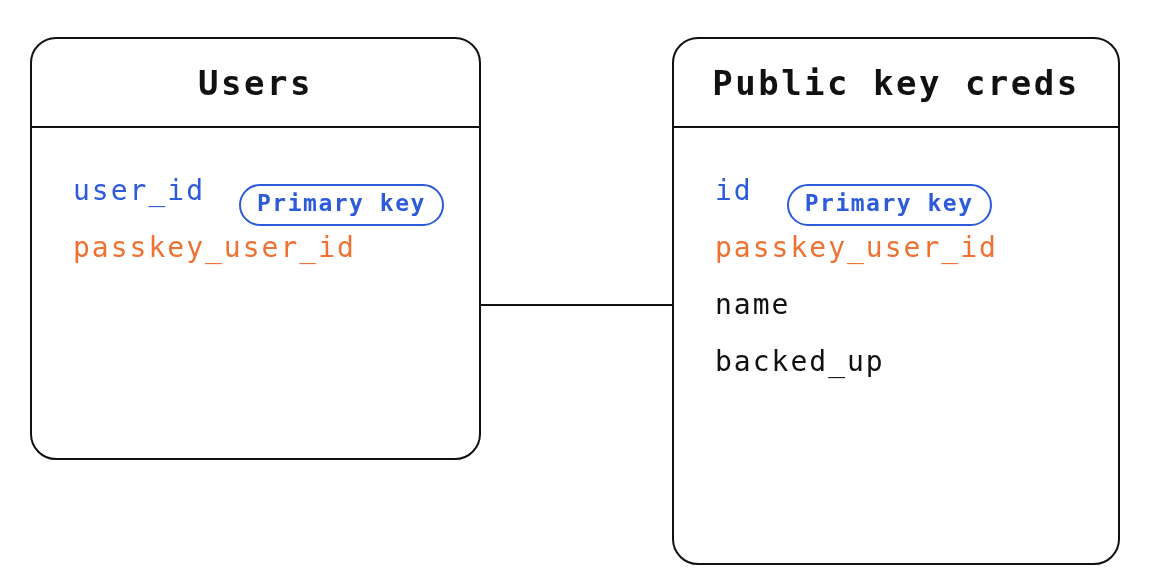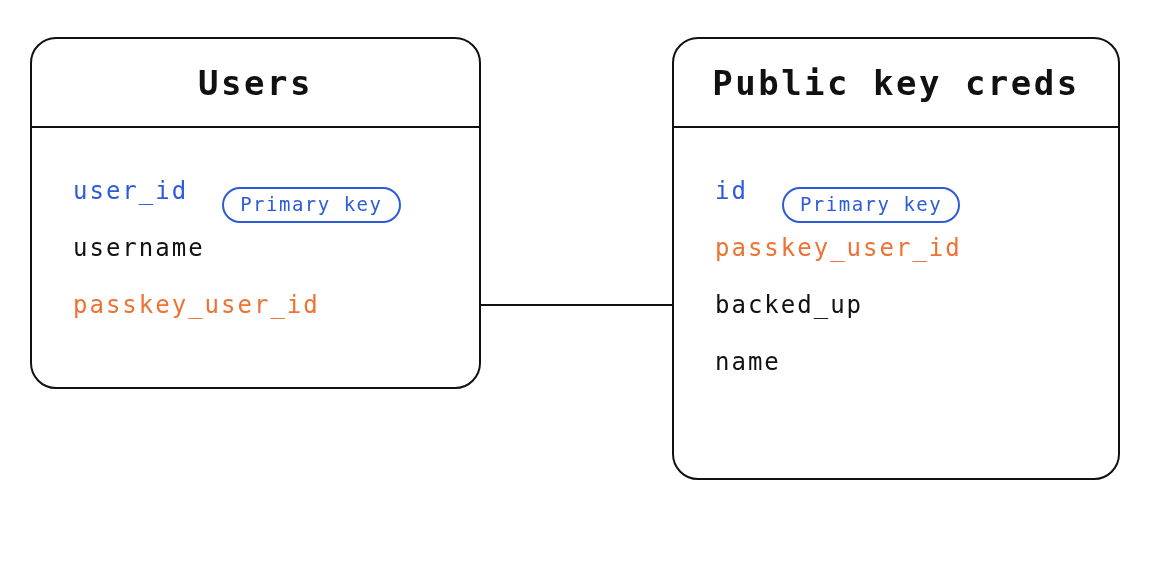--- a/index.html
+++ b/index.html
@@ -16,22 +16,22 @@
     overflow: hidden;
   }
   .table-card {
     position: absolute;
     background: #ffffff;
     border: 2px solid var(--border, #111111);
     border-radius: 26px;
     box-sizing: border-box;
     z-index: 2;
   }
-  #table-users   { left: 30px;  top: 37px; width: 451px; height: 352px; }
-  #table-creds   { left: 672px; top: 37px; width: 448px; height: 443px; }
+  #table-users   { left: 30px;  top: 37px; width: 451px; height: 423px; }
+  #table-creds   { left: 672px; top: 37px; width: 448px; height: 528px; }
   .table-header {
     height: 89px;
     display: flex;
     align-items: center;
     justify-content: center;
     border-bottom: 2px solid var(--border, #111111);
     box-sizing: border-box;
   }
   .table-title {
     font-size: 34px;
@@ -43,36 +43,36 @@
   .table-body {
     padding: 34px 20px 0 41px;
   }
   .field-row {
     height: 57px;
     display: flex;
     align-items: center;
     white-space: nowrap;
   }
   .field-name {
-    font-size: 24px;
+    font-size: 28px;
     letter-spacing: 2px;
     color: var(--text, #111111);
   }
   .field-name.primary { color: var(--primary, #2d5bd9); }
   .field-name.foreign { color: var(--foreign, #ed7234); }
   .pk-badge {
     display: inline-flex;
     align-items: center;
     margin-left: 34px;
     padding: 3px 16px 5px 16px;
     border: 2px solid var(--primary, #2d5bd9);
     border-radius: 999px;
     color: var(--primary, #2d5bd9);
-    font-size: 19px;
-    font-weight: normal;
+    font-size: 23px;
+    font-weight: bold;
     letter-spacing: 1.5px;
     line-height: 1.3;
     margin-top: 29px;
   }
   .relationship-line {
     position: absolute;
     left: 480px;
     top: 304px;
     width: 192px;
     height: 2px;
@@ -88,44 +88,41 @@
   <div class="table-card" id="table-users">
     <div class="table-header">
       <span class="table-title">Users</span>
     </div>
     <div class="table-body">
         <div class="field-row">
           <span class="field-name primary">user_id</span>
           <span class="pk-badge">Primary key</span>
         </div>
         <div class="field-row">
-          <span class="field-name normal">username</span>
-        </div>
-        <div class="field-row">
           <span class="field-name foreign">passkey_user_id</span>
         </div>
       </div>
   </div>
 
   <div class="relationship-line"></div>
 
   <div class="table-card" id="table-creds">
     <div class="table-header">
       <span class="table-title">Public key creds</span>
     </div>
     <div class="table-body">
         <div class="field-row">
           <span class="field-name primary">id</span>
           <span class="pk-badge">Primary key</span>
         </div>
         <div class="field-row">
           <span class="field-name foreign">passkey_user_id</span>
         </div>
         <div class="field-row">
-          <span class="field-name normal">backed_up</span>
+          <span class="field-name normal">name</span>
         </div>
         <div class="field-row">
-          <span class="field-name normal">name</span>
+          <span class="field-name normal">backed_up</span>
         </div>
       </div>
   </div>
 
 </div>
 
 </body></html>

